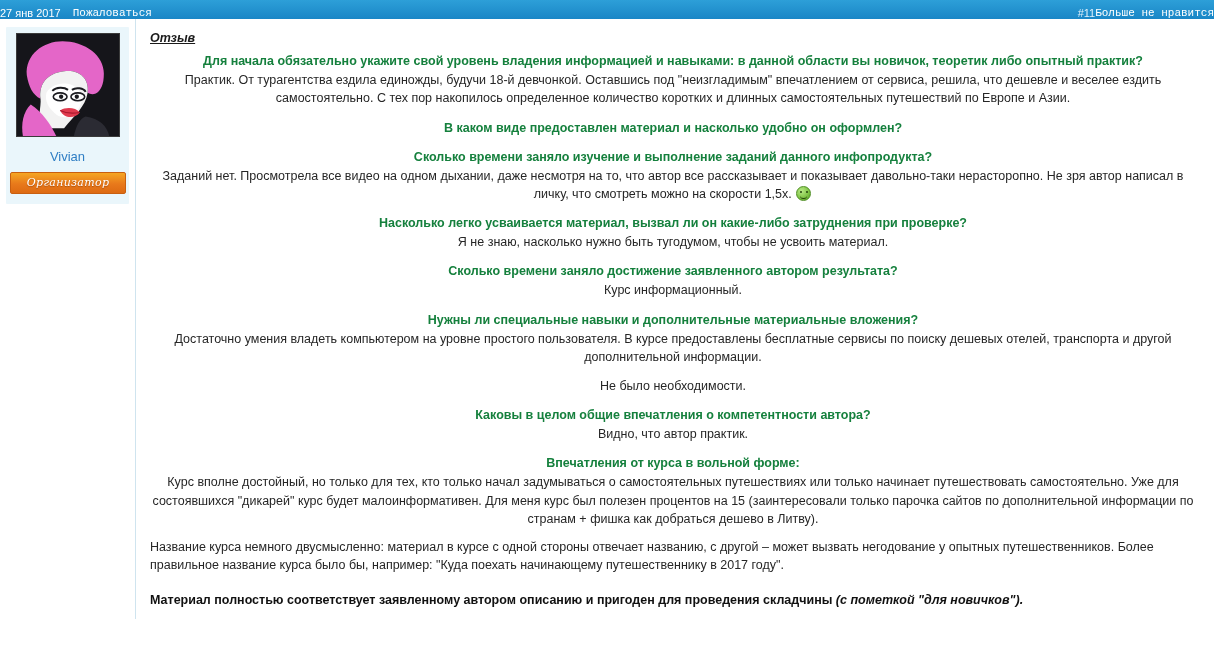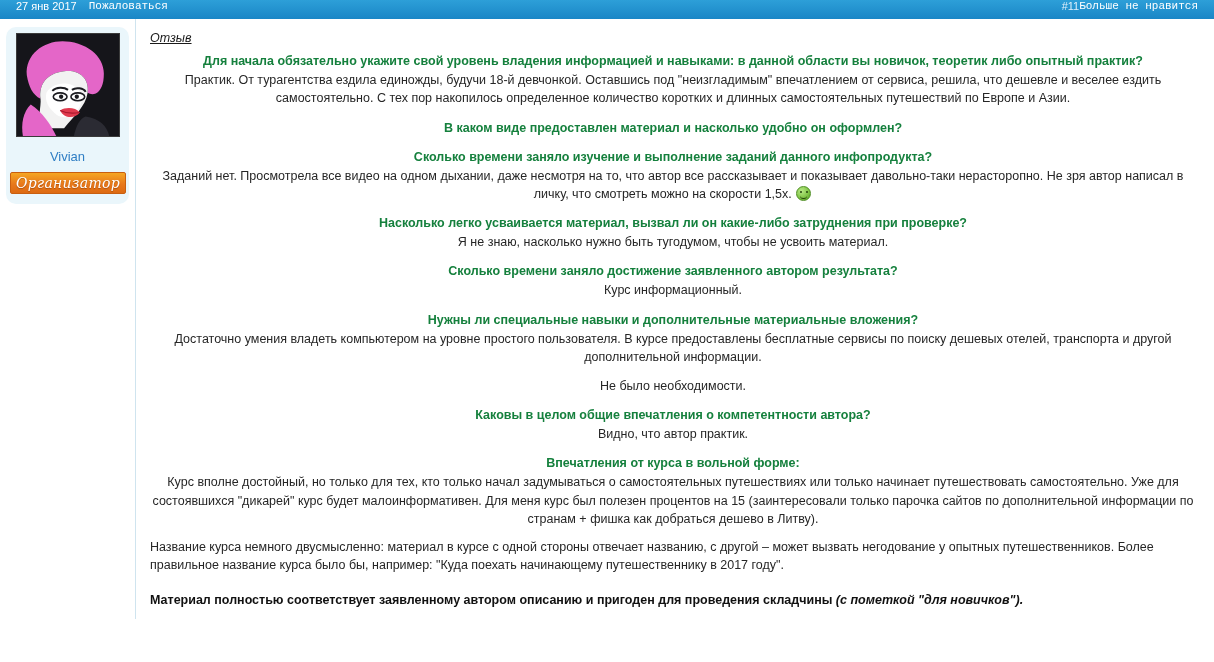--- a/index.html
+++ b/index.html
@@ -18,22 +18,22 @@
   }
 
   
   .post-header {
     height: 19px;
     background: #1f8fd0;
     background: linear-gradient(to bottom, #2d9fd8 0%, #1a86c6 100%);
     color: #ffffff;
     font-size: 11px;
     display: flex;
-    align-items: flex-start;
-    padding: 0 16px;
+    align-items: flex-end;
+    padding: 0 0;
     justify-content: space-between;
   }
   .post-header-left {
     display: flex;
     align-items: center;
     gap: 12px;
   }
   .post-header-right {
     display: flex;
     align-items: center;
@@ -59,21 +59,21 @@
     width: 136px;
     min-width: 136px;
     padding: 8px 6px 0 6px;
     background: #ffffff;
     text-align: center;
     border-right: 1px solid #cfe4ef;
   }
   .author-col-inner {
     background: #eaf6fb;
     padding: 6px 4px 10px 4px;
-    border-radius: 10px;
+    border-radius: 1px;
   }
   .avatar-frame {
     width: 104px;
     height: 104px;
     margin: 0 auto;
     border: 1px solid #3a3a3a;
     background: #1b1b20;
     position: relative;
     overflow: hidden;
   }
@@ -88,36 +88,36 @@
   .author-badge {
     margin: 8px auto 0 auto;
     width: 116px;
     height: 22px;
     background: linear-gradient(to bottom, #f5a623 0%, #e8791b 55%, #dd6a12 100%);
     border: 1px solid #c85f10;
     border-radius: 2px;
     color: #ffffff;
     font-family: "DejaVu Serif", serif;
     font-style: italic;
-    font-size: 14px;
+    font-size: 11px;
     line-height: 20px;
     letter-spacing: 0.3px;
     text-shadow: 0 1px 1px rgba(120,50,0,0.55);
   }
 
   
   .message {
     flex: 1;
     padding: 10px 18px 10px 14px;
     font-size: 12.5px;
     line-height: 1.45;
     color: #222222;
   }
   .msg-title {
-    font-weight: normal;
+    font-weight: bold;
     font-style: italic;
     text-decoration: underline;
     color: #1a1a1a;
     font-size: 12.5px;
     margin-bottom: 5px;
   }
   .qa-block { margin-bottom: 11px; }
   .qa-block.tight { margin-bottom: 10px; }
   .q {
     font-weight: bold;

